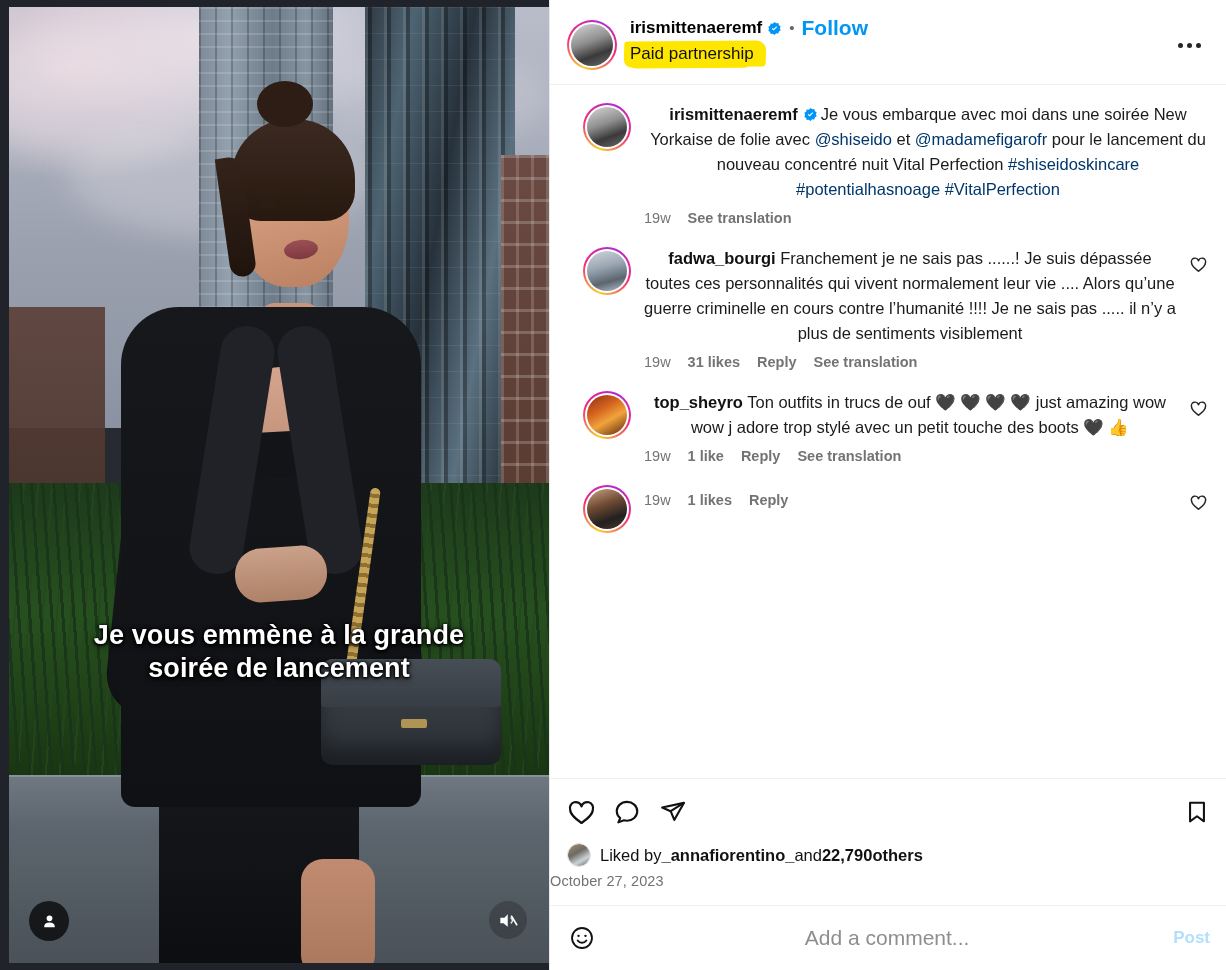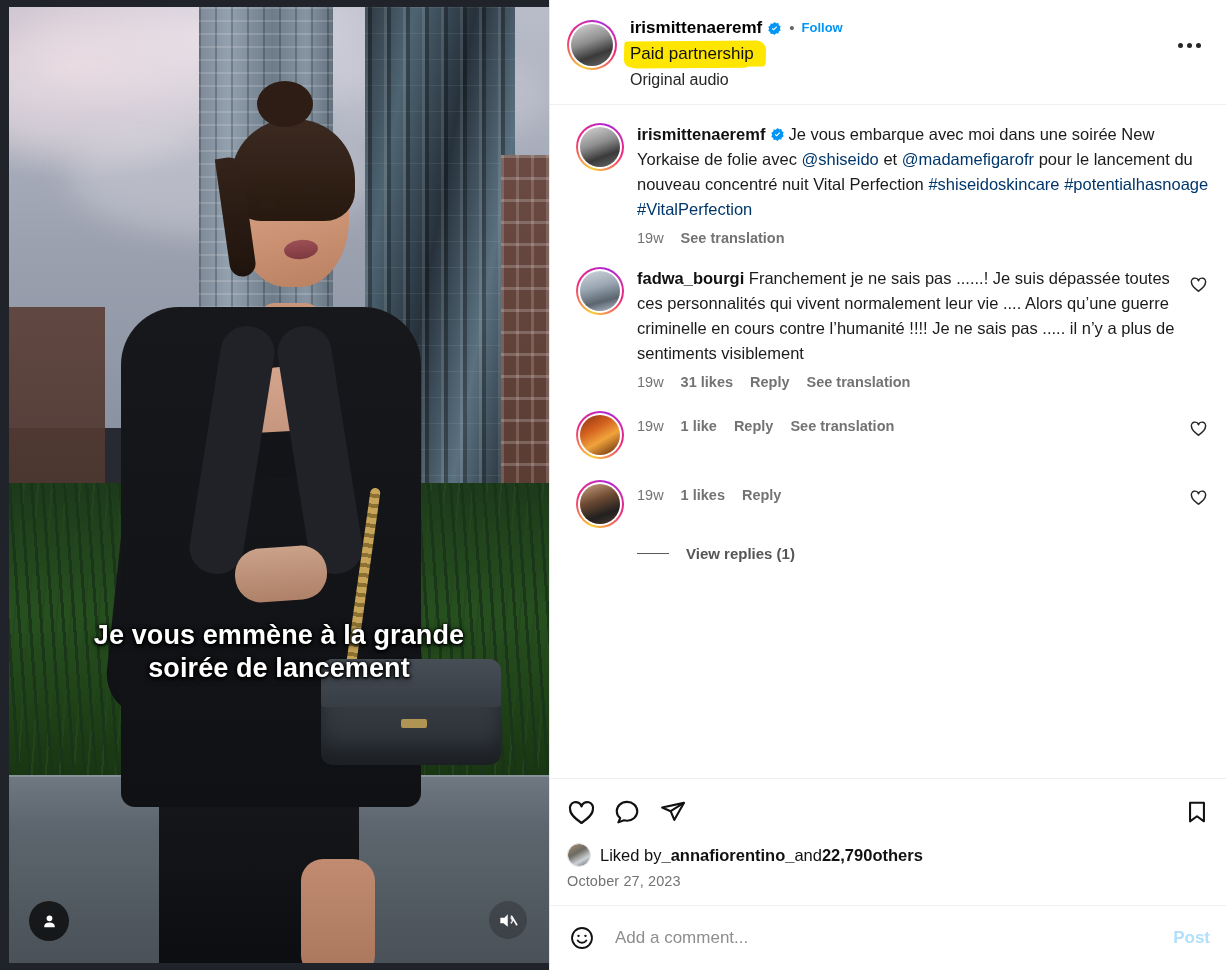--- a/index.html
+++ b/index.html
@@ -279,21 +279,21 @@
   }
   .hdr .ring { width: 46px; height: 46px; margin-top: 2px; }
   .hdr-txt { margin-left: 13px; flex: 1 1 auto; min-width: 0; }
   .hdr-line1 {
     display: flex; align-items: center; gap: 0px;
     font-size: 17px; line-height: 20px;
   }
   .uname { font-weight: 700; color: #000; }
   .badge-verified { width: 15px; height: 15px; margin-left: 5px; display:inline-block; }
   .dot-sep { color: #666; margin: 0 7px; font-size: 15px; }
-  .follow { color: #0095f6; font-weight: 700; font-size: 13px; cursor: pointer; }
+  .follow { color: #0095f6; font-weight: 700; font-size: 21px; cursor: pointer; }
   .paid-wrap { position: relative; display: inline-block; margin-top: 4px; }
   .paid-hl {
     position: absolute;
     left: -6px; top: -1px;
     width: calc(100% + 18px);
     height: 26px;
     background: #ffe600;
     border-radius: 3px 10px 4px 8px;
     transform: rotate(-0.4deg) skewX(-2deg);
     z-index: 0;
@@ -317,21 +317,22 @@
     display: flex; align-items: center; justify-content: center;
     gap: 4px;
     margin-top: 10px; margin-right: 4px;
     cursor: pointer;
   }
   .dots-btn i { width: 5px; height: 5px; border-radius: 50%; background: #262626; display:block; }
 
   .scroll {
     flex: 1 1 auto;
     overflow: hidden;
-    padding: 0 0 4px 9px;
+    padding: 0 0 4px 16px;
+    text-align: center;
   }
   .cmt {
     display: flex;
     align-items: flex-start;
     padding: 17px 14px 3px 17px;
   }
   .cmt .ring { width: 44px; height: 44px; margin-top: 1px; }
   .cmt-body { margin-left: 13px; flex: 1 1 auto; min-width: 0; }
   .cmt-text {
     font-size: 16.5px;
@@ -374,43 +375,44 @@
 
   .likes-row {
     display: flex; align-items: center;
     padding: 6px 16px 0 17px;
     font-size: 16.5px;
     color: #111;
   }
   .likes-row .ring-mini { width: 24px; height: 24px; border-radius: 50%; overflow:hidden; flex:none; margin-right: 9px; border: 1px solid #ddd; box-sizing: border-box;}
   .likes-row b { font-weight: 700; }
   .date {
-    padding: 6px 16px 0 17px;
+    padding: 6px 16px 0 0;
     font-size: 14.5px;
     color: #737373;
     letter-spacing: .1px;
   }
 
   .addcmt {
     border-top: 1px solid #efefef;
     margin-top: 16px;
     display: flex; align-items: center;
     padding: 17px 16px 17px 17px;
     min-height: 62px;
     box-sizing: border-box;
   }
   .emoji-btn { width: 30px; height: 30px; flex:none; display:flex; align-items:center; justify-content:center; cursor: pointer;}
   .addcmt input {
     flex: 1 1 auto;
     border: none; outline: none;
     font-family: inherit;
-    font-size: 17px;
+    font-size: 21px;
     color: #111;
     margin-left: 16px;
     background: transparent;
+    text-align: center;
   }
   .addcmt input::placeholder { color: #8e8e8e; }
   .post-btn {
     flex: none;
     color: #b2dffc;
     font-weight: 700;
     font-size: 17px;
     cursor: pointer;
     margin-left: 12px;
   }
@@ -503,21 +505,20 @@
               <path fill="#fff" d="M10.6 15.3l-3-3 1.2-1.2 1.8 1.8 4.4-4.4 1.2 1.2z"></path>
             </svg>
           </span>
           <span class="dot-sep">•</span>
           <span class="follow">Follow</span>
         </div>
         <div class="paid-wrap">
           <span class="paid-hl"></span>
           <span class="paid-txt">Paid partnership</span>
         </div>
-        <div class="orig-audio">Original audio</div>
       </div>
       <div class="dots-btn">
         <i></i>
           <i></i>
           <i></i>
       </div>
     </div>
 
     <div class="scroll">
 
@@ -567,20 +568,24 @@
         </div>
       </div>
 
       <div class="cmt">
         <div class="ring">
           <div class="ring-inner">
               <div class="av a-top"></div>
             </div>
         </div>
         <div class="cmt-body">
+          <div class="cmt-text">
+            <span class="u">top_sheyro</span>
+            <span>Ton outfits in trucs de ouf 🖤 🖤 🖤 🖤 just amazing wow wow j adore trop stylé avec un petit touche des boots 🖤 👍</span>
+          </div>
           <div class="meta">
             <span>19w</span>
             <span class="strong">1 like</span>
             <span class="strong">Reply</span>
             <span class="strong">See translation</span>
           </div>
         </div>
         <div class="like-btn">
           <svg width="19" height="19" viewBox="0 0 24 24" fill="none" stroke="#262626" stroke-width="1.9" aria-hidden="true">
             <path d="M12 20.5C8 17.6 3.2 14.2 3.2 9.9A4.4 4.4 0 0 1 12 7.3a4.4 4.4 0 0 1 8.8 2.6c0 4.3-4.8 7.7-8.8 10.6z" stroke-linejoin="round"></path>
@@ -599,24 +604,20 @@
             <span>19w</span>
             <span class="strong">1 likes</span>
             <span class="strong">Reply</span>
           </div>
         </div>
         <div class="like-btn">
           <svg width="19" height="19" viewBox="0 0 24 24" fill="none" stroke="#262626" stroke-width="1.9" aria-hidden="true">
             <path d="M12 20.5C8 17.6 3.2 14.2 3.2 9.9A4.4 4.4 0 0 1 12 7.3a4.4 4.4 0 0 1 8.8 2.6c0 4.3-4.8 7.7-8.8 10.6z" stroke-linejoin="round"></path>
           </svg>
         </div>
-      </div>
-      <div class="replies">
-        <span class="rline"></span>
-        <span class="rtxt">View replies (1)</span>
       </div>
 
     </div>
 
     <div class="actions-sep"></div>
     <div class="actions">
       <div class="act">
         <svg width="29" height="29" viewBox="0 0 24 24" fill="none" stroke="#111" stroke-width="1.8" aria-hidden="true">
           <path d="M12 20.7C7.8 17.7 2.6 14.1 2.6 9.6A4.7 4.7 0 0 1 12 6.9a4.7 4.7 0 0 1 9.4 2.7c0 4.5-5.2 8.1-9.4 11.1z" stroke-linejoin="round"></path>
         </svg>

